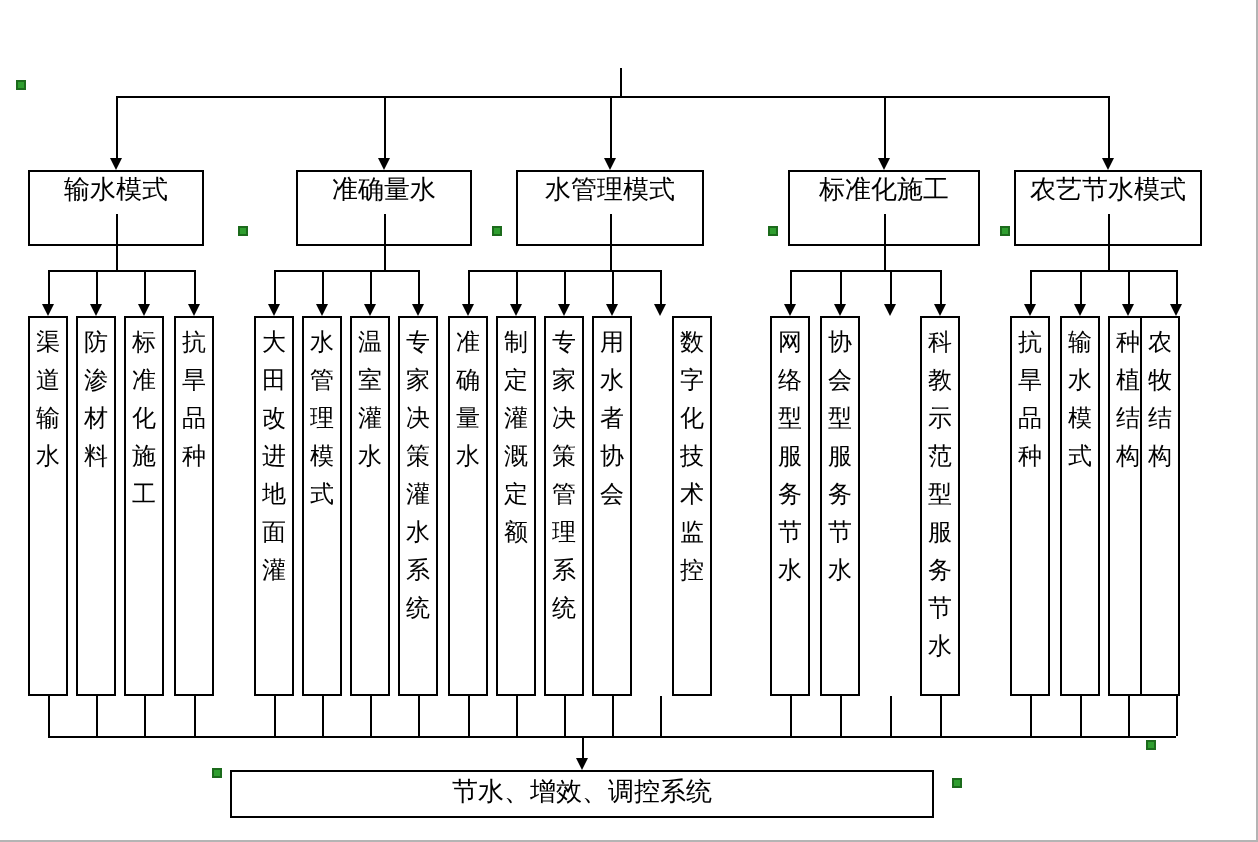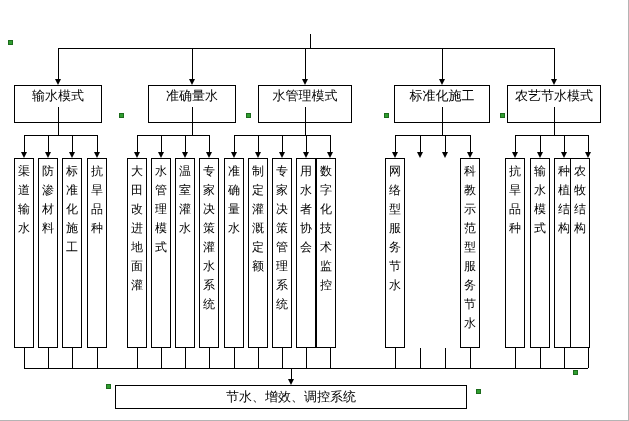--- a/index.html
+++ b/index.html
@@ -76,23 +76,24 @@
 
   <div class="box vbox" style="left:127px">大田改进地面灌</div>
   <div class="box vbox" style="left:151px">水管理模式</div>
   <div class="box vbox" style="left:175px">温室灌水</div>
   <div class="box vbox" style="left:199px">专家决策灌水系统</div>
 
   <div class="box vbox" style="left:224px">准确量水</div>
   <div class="box vbox" style="left:248px">制定灌溉定额</div>
   <div class="box vbox" style="left:272px">专家决策管理系统</div>
   <div class="box vbox" style="left:296px">用水者协会</div>
-  <div class="box vbox" style="left:316px">数字化技术监控</div>
+  <div class="box vbox" style="left:336px">数字化技术监控</div>
 
   <div class="box vbox" style="left:385px">网络型服务节水</div>
+  <div class="box vbox" style="left:410px">协会型服务节水</div>
   <div class="box vbox" style="left:460px">科教示范型服务节水</div>
 
   <div class="box vbox" style="left:505px">抗旱品种</div>
   <div class="box vbox" style="left:530px">输水模式</div>
   <div class="box vbox" style="left:554px">种植结构</div>
   <div class="box vbox" style="left:570px">农牧结构</div>
 
   <div class="hl" style="left:24px;top:368px;width:564px"></div>
   <div class="vl" style="left:291px;top:368px;height:11px"></div>
   <div class="arr" style="left:288px;top:379px"></div>

